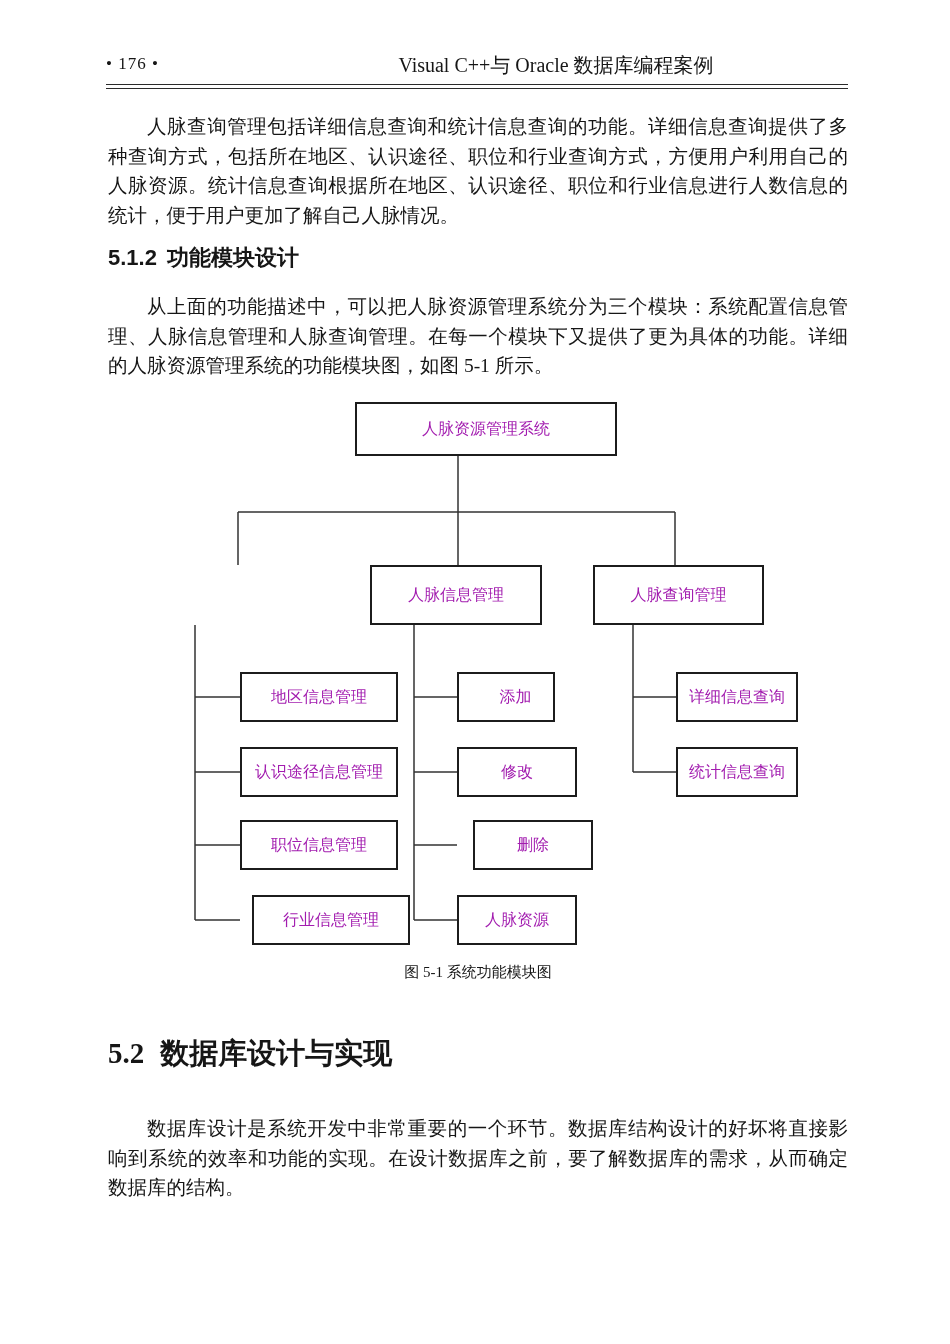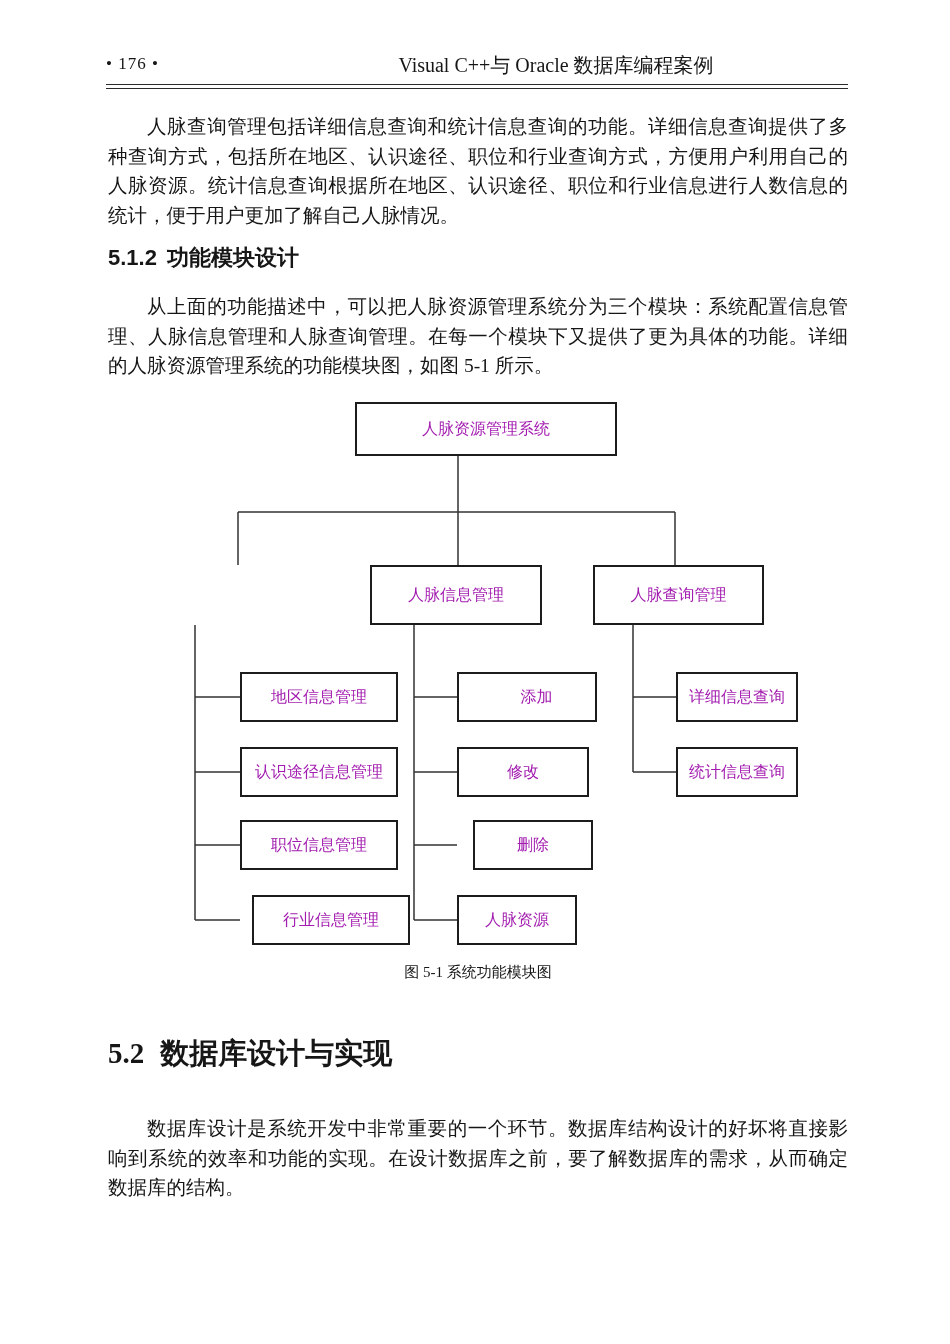--- a/index.html
+++ b/index.html
@@ -75,22 +75,22 @@
     <div class="fbox" style="left:355px;top:7px;width:262px;height:54px;">人脉资源管理系统</div>
 
     <div class="fbox" style="left:370px;top:170px;width:172px;height:60px;">人脉信息管理</div>
     <div class="fbox" style="left:587px;top:170px;width:171px;height:60px;margin-left:6px;">人脉查询管理</div>
 
     <div class="fbox" style="left:240px;top:277px;width:158px;height:50px;">地区信息管理</div>
     <div class="fbox" style="left:240px;top:352px;width:158px;height:50px;">认识途径信息管理</div>
     <div class="fbox" style="left:240px;top:425px;width:158px;height:50px;">职位信息管理</div>
     <div class="fbox" style="left:252px;top:500px;width:158px;height:50px;">行业信息管理</div>
 
-    <div class="fbox" style="left:457px;top:277px;width:140px;height:50px;padding-left:19px;">添加</div>
-    <div class="fbox" style="left:457px;top:352px;width:132px;height:50px;">修改</div>
+    <div class="fbox" style="left:457px;top:277px;width:98px;height:50px;padding-left:19px;">添加</div>
+    <div class="fbox" style="left:457px;top:352px;width:120px;height:50px;">修改</div>
     <div class="fbox" style="left:457px;top:425px;width:120px;height:50px;margin-left:16px;">删除</div>
     <div class="fbox" style="left:457px;top:500px;width:120px;height:50px;">人脉资源</div>
 
     <div class="fbox" style="left:676px;top:277px;width:122px;height:50px;">详细信息查询</div>
     <div class="fbox" style="left:676px;top:352px;width:122px;height:50px;">统计信息查询</div>
   </div>
 
   <div class="abs fig-caption">图 5-1 系统功能模块图</div>
 
   <div class="abs h-52">

